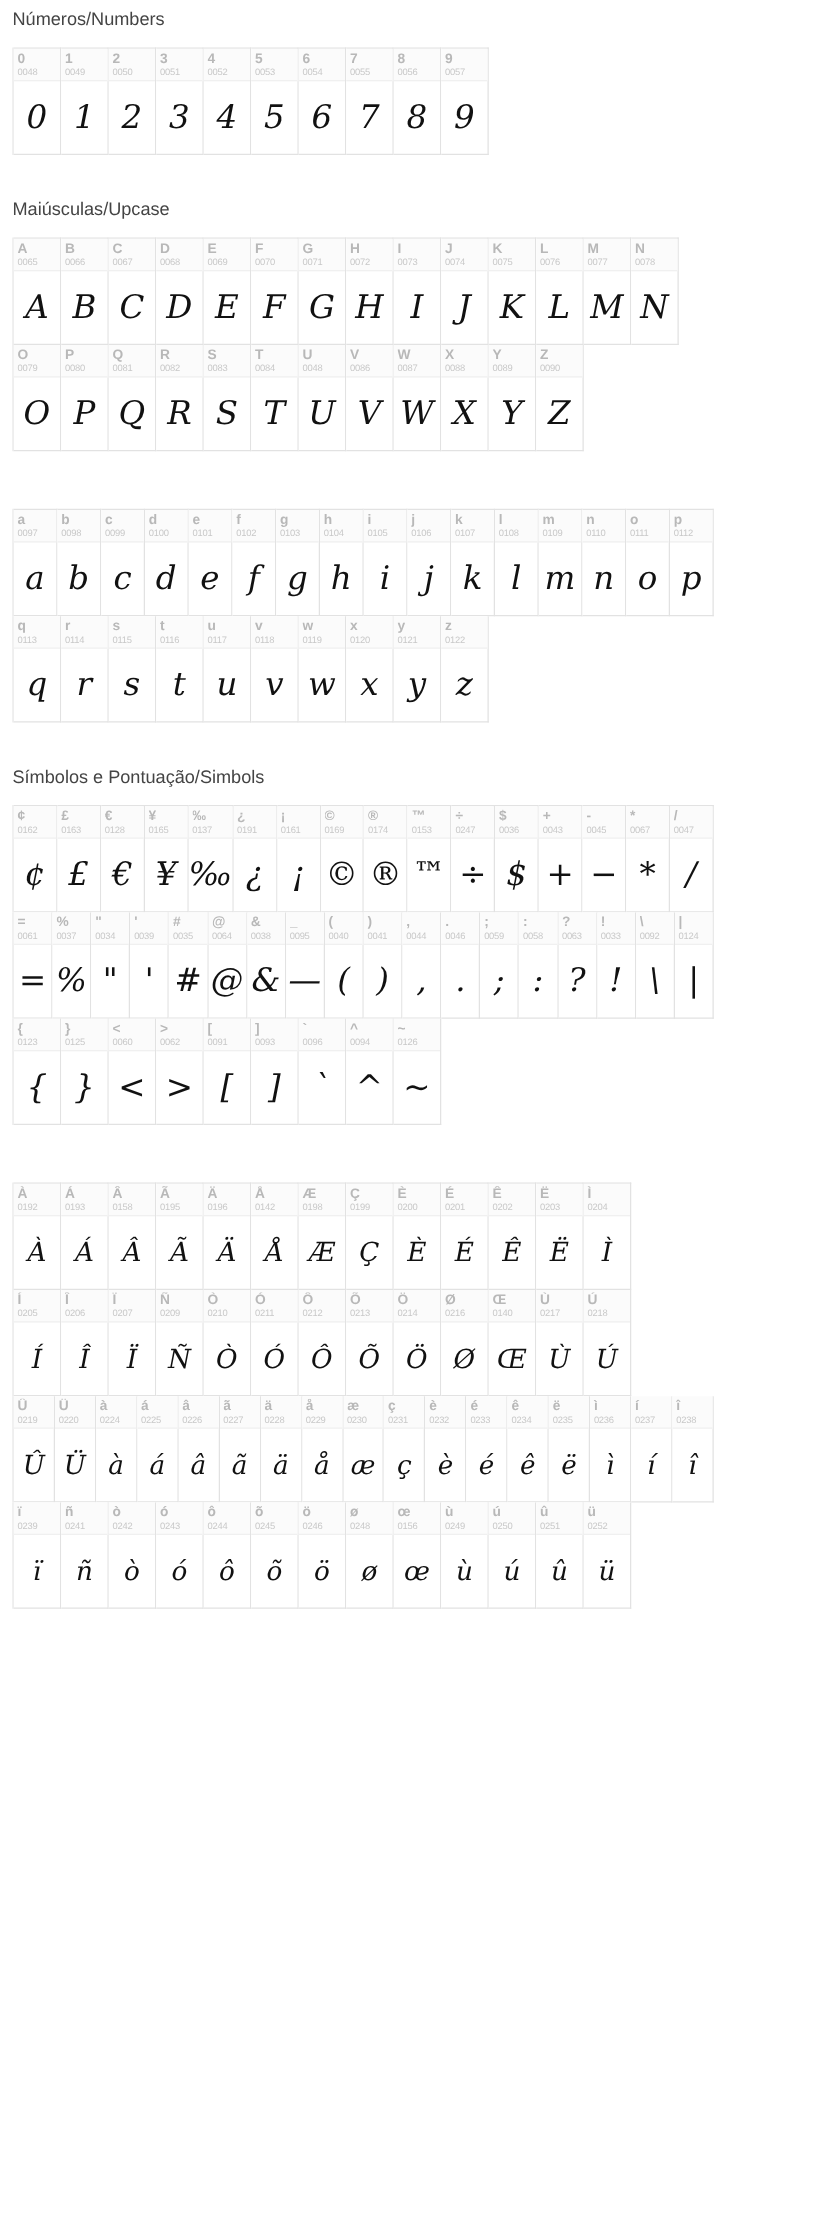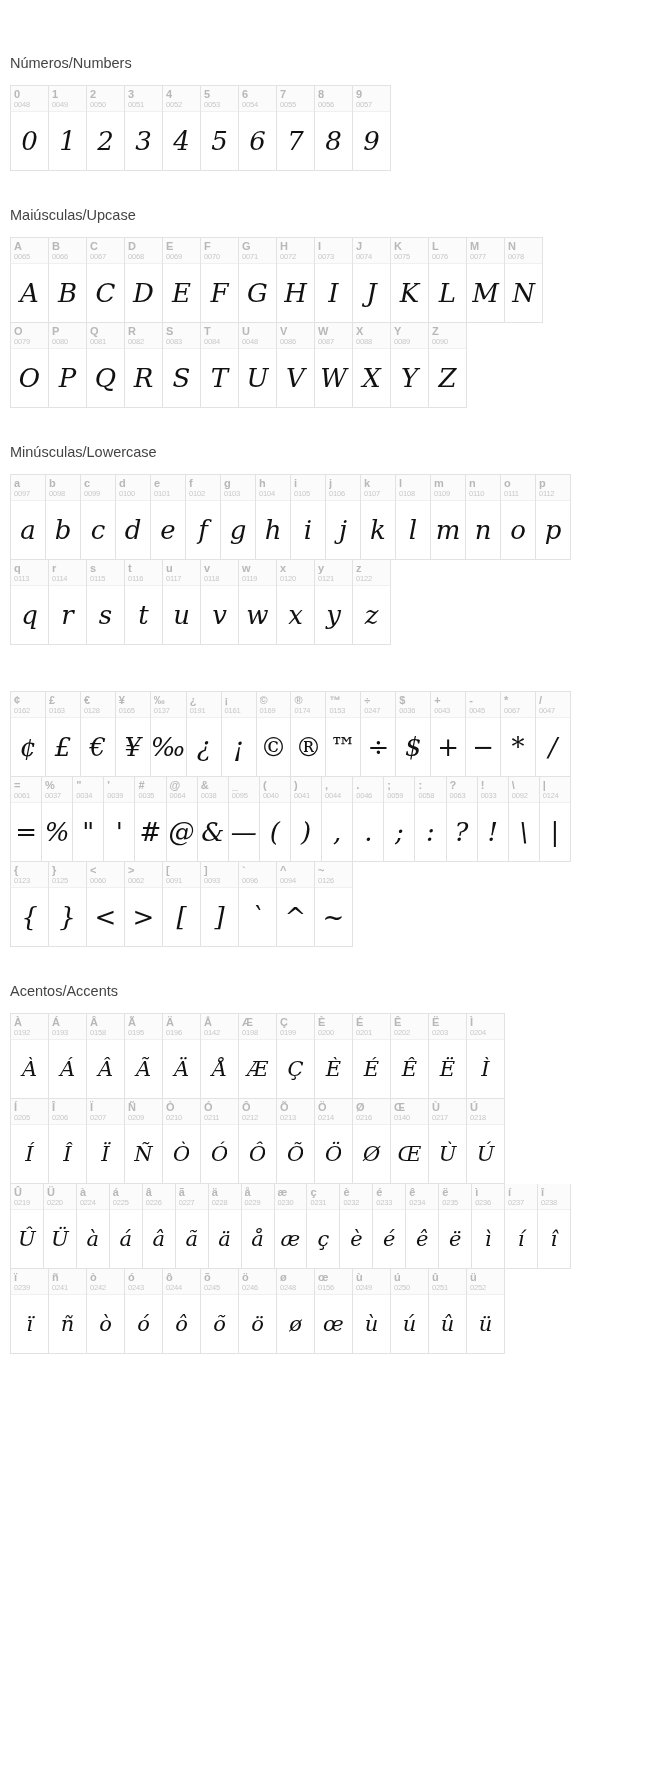--- a/index.html
+++ b/index.html
@@ -10,21 +10,20 @@
   body {
     width: 661px;
     font-family: "Liberation Sans", sans-serif;
     color: #333;
     -webkit-font-smoothing: antialiased;
   }
   .page {
     width: 571px;
     box-sizing: border-box;
     padding: 0 0 20px 0;
-    margin-top: 47px;
   }
   .section {
     margin: 0 0 0 0;
   }
   .section-title {
     font-size: 14.5px;
     color: #444;
     font-weight: normal;
     padding: 0 0 0 10px;
     margin: 0;
@@ -364,21 +363,20 @@
                 <span class="ch">Z</span>
                 <span class="code">0090</span>
               </div>
               <div class="glyph">Z</div>
             </div>
           </div>
         </div>
       </div>
       <div class="section">
         <div class="spacer-lg"></div>
-        <div class="section-title">Minúsculas/Lowercase</div>
         <div class="grid-wrap">
           <div class="row">
             <div class="cell">
               <div class="cell-head">
                 <span class="ch">a</span>
                 <span class="code">0097</span>
               </div>
               <div class="glyph">a</div>
             </div>
             <div class="cell">
@@ -550,343 +548,343 @@
                 <span class="code">0121</span>
               </div>
               <div class="glyph">y</div>
             </div>
             <div class="cell">
               <div class="cell-head">
                 <span class="ch">z</span>
                 <span class="code">0122</span>
               </div>
               <div class="glyph">z</div>
+            </div>
+          </div>
+        </div>
+      </div>
+      <div class="section">
+        <div class="spacer-lg"></div>
+        <div class="section-title">Símbolos e Pontuação/Simbols</div>
+        <div class="grid-wrap">
+          <div class="row">
+            <div class="cell">
+              <div class="cell-head">
+                <span class="ch">¢</span>
+                <span class="code">0162</span>
+              </div>
+              <div class="glyph">¢</div>
+            </div>
+            <div class="cell">
+              <div class="cell-head">
+                <span class="ch">£</span>
+                <span class="code">0163</span>
+              </div>
+              <div class="glyph">£</div>
+            </div>
+            <div class="cell">
+              <div class="cell-head">
+                <span class="ch">€</span>
+                <span class="code">0128</span>
+              </div>
+              <div class="glyph">€</div>
+            </div>
+            <div class="cell">
+              <div class="cell-head">
+                <span class="ch">¥</span>
+                <span class="code">0165</span>
+              </div>
+              <div class="glyph">¥</div>
+            </div>
+            <div class="cell">
+              <div class="cell-head">
+                <span class="ch">‰</span>
+                <span class="code">0137</span>
+              </div>
+              <div class="glyph">‰</div>
+            </div>
+            <div class="cell">
+              <div class="cell-head">
+                <span class="ch">¿</span>
+                <span class="code">0191</span>
+              </div>
+              <div class="glyph">¿</div>
+            </div>
+            <div class="cell">
+              <div class="cell-head">
+                <span class="ch">¡</span>
+                <span class="code">0161</span>
+              </div>
+              <div class="glyph">¡</div>
+            </div>
+            <div class="cell">
+              <div class="cell-head">
+                <span class="ch">©</span>
+                <span class="code">0169</span>
+              </div>
+              <div class="glyph">©</div>
+            </div>
+            <div class="cell">
+              <div class="cell-head">
+                <span class="ch">®</span>
+                <span class="code">0174</span>
+              </div>
+              <div class="glyph">®</div>
+            </div>
+            <div class="cell">
+              <div class="cell-head">
+                <span class="ch">™</span>
+                <span class="code">0153</span>
+              </div>
+              <div class="glyph">™</div>
+            </div>
+            <div class="cell">
+              <div class="cell-head">
+                <span class="ch">÷</span>
+                <span class="code">0247</span>
+              </div>
+              <div class="glyph">÷</div>
+            </div>
+            <div class="cell">
+              <div class="cell-head">
+                <span class="ch">$</span>
+                <span class="code">0036</span>
+              </div>
+              <div class="glyph">$</div>
+            </div>
+            <div class="cell">
+              <div class="cell-head">
+                <span class="ch">+</span>
+                <span class="code">0043</span>
+              </div>
+              <div class="glyph">+</div>
+            </div>
+            <div class="cell">
+              <div class="cell-head">
+                <span class="ch">-</span>
+                <span class="code">0045</span>
+              </div>
+              <div class="glyph">−</div>
+            </div>
+            <div class="cell">
+              <div class="cell-head">
+                <span class="ch">*</span>
+                <span class="code">0067</span>
+              </div>
+              <div class="glyph">*</div>
+            </div>
+            <div class="cell">
+              <div class="cell-head">
+                <span class="ch">/</span>
+                <span class="code">0047</span>
+              </div>
+              <div class="glyph">/</div>
+            </div>
+          </div>
+          <div class="row">
+            <div class="cell">
+              <div class="cell-head">
+                <span class="ch">=</span>
+                <span class="code">0061</span>
+              </div>
+              <div class="glyph">=</div>
+            </div>
+            <div class="cell">
+              <div class="cell-head">
+                <span class="ch">%</span>
+                <span class="code">0037</span>
+              </div>
+              <div class="glyph">%</div>
+            </div>
+            <div class="cell">
+              <div class="cell-head">
+                <span class="ch">"</span>
+                <span class="code">0034</span>
+              </div>
+              <div class="glyph">"</div>
+            </div>
+            <div class="cell">
+              <div class="cell-head">
+                <span class="ch">'</span>
+                <span class="code">0039</span>
+              </div>
+              <div class="glyph">'</div>
+            </div>
+            <div class="cell">
+              <div class="cell-head">
+                <span class="ch">#</span>
+                <span class="code">0035</span>
+              </div>
+              <div class="glyph">#</div>
+            </div>
+            <div class="cell">
+              <div class="cell-head">
+                <span class="ch">@</span>
+                <span class="code">0064</span>
+              </div>
+              <div class="glyph">@</div>
+            </div>
+            <div class="cell">
+              <div class="cell-head">
+                <span class="ch">&amp;</span>
+                <span class="code">0038</span>
+              </div>
+              <div class="glyph">&amp;</div>
+            </div>
+            <div class="cell">
+              <div class="cell-head">
+                <span class="ch">_</span>
+                <span class="code">0095</span>
+              </div>
+              <div class="glyph">—</div>
+            </div>
+            <div class="cell">
+              <div class="cell-head">
+                <span class="ch">(</span>
+                <span class="code">0040</span>
+              </div>
+              <div class="glyph">(</div>
+            </div>
+            <div class="cell">
+              <div class="cell-head">
+                <span class="ch">)</span>
+                <span class="code">0041</span>
+              </div>
+              <div class="glyph">)</div>
+            </div>
+            <div class="cell">
+              <div class="cell-head">
+                <span class="ch">,</span>
+                <span class="code">0044</span>
+              </div>
+              <div class="glyph">,</div>
+            </div>
+            <div class="cell">
+              <div class="cell-head">
+                <span class="ch">.</span>
+                <span class="code">0046</span>
+              </div>
+              <div class="glyph">.</div>
+            </div>
+            <div class="cell">
+              <div class="cell-head">
+                <span class="ch">;</span>
+                <span class="code">0059</span>
+              </div>
+              <div class="glyph">;</div>
+            </div>
+            <div class="cell">
+              <div class="cell-head">
+                <span class="ch">:</span>
+                <span class="code">0058</span>
+              </div>
+              <div class="glyph">:</div>
+            </div>
+            <div class="cell">
+              <div class="cell-head">
+                <span class="ch">?</span>
+                <span class="code">0063</span>
+              </div>
+              <div class="glyph">?</div>
+            </div>
+            <div class="cell">
+              <div class="cell-head">
+                <span class="ch">!</span>
+                <span class="code">0033</span>
+              </div>
+              <div class="glyph">!</div>
+            </div>
+            <div class="cell">
+              <div class="cell-head">
+                <span class="ch">\</span>
+                <span class="code">0092</span>
+              </div>
+              <div class="glyph">\</div>
+            </div>
+            <div class="cell">
+              <div class="cell-head">
+                <span class="ch">|</span>
+                <span class="code">0124</span>
+              </div>
+              <div class="glyph">|</div>
+            </div>
+          </div>
+          <div class="row">
+            <div class="cell">
+              <div class="cell-head">
+                <span class="ch">{</span>
+                <span class="code">0123</span>
+              </div>
+              <div class="glyph">{</div>
+            </div>
+            <div class="cell">
+              <div class="cell-head">
+                <span class="ch">}</span>
+                <span class="code">0125</span>
+              </div>
+              <div class="glyph">}</div>
+            </div>
+            <div class="cell">
+              <div class="cell-head">
+                <span class="ch">&lt;</span>
+                <span class="code">0060</span>
+              </div>
+              <div class="glyph">&lt;</div>
+            </div>
+            <div class="cell">
+              <div class="cell-head">
+                <span class="ch">&gt;</span>
+                <span class="code">0062</span>
+              </div>
+              <div class="glyph">&gt;</div>
+            </div>
+            <div class="cell">
+              <div class="cell-head">
+                <span class="ch">[</span>
+                <span class="code">0091</span>
+              </div>
+              <div class="glyph">[</div>
+            </div>
+            <div class="cell">
+              <div class="cell-head">
+                <span class="ch">]</span>
+                <span class="code">0093</span>
+              </div>
+              <div class="glyph">]</div>
+            </div>
+            <div class="cell">
+              <div class="cell-head">
+                <span class="ch">`</span>
+                <span class="code">0096</span>
+              </div>
+              <div class="glyph">`</div>
+            </div>
+            <div class="cell">
+              <div class="cell-head">
+                <span class="ch">^</span>
+                <span class="code">0094</span>
+              </div>
+              <div class="glyph">^</div>
+            </div>
+            <div class="cell">
+              <div class="cell-head">
+                <span class="ch">~</span>
+                <span class="code">0126</span>
+              </div>
+              <div class="glyph">~</div>
             </div>
           </div>
         </div>
       </div>
       <div class="section">
         <div class="spacer-lg"></div>
         <div class="grid-wrap">
           <div class="row">
             <div class="cell">
               <div class="cell-head">
-                <span class="ch">¢</span>
-                <span class="code">0162</span>
-              </div>
-              <div class="glyph">¢</div>
-            </div>
-            <div class="cell">
-              <div class="cell-head">
-                <span class="ch">£</span>
-                <span class="code">0163</span>
-              </div>
-              <div class="glyph">£</div>
-            </div>
-            <div class="cell">
-              <div class="cell-head">
-                <span class="ch">€</span>
-                <span class="code">0128</span>
-              </div>
-              <div class="glyph">€</div>
-            </div>
-            <div class="cell">
-              <div class="cell-head">
-                <span class="ch">¥</span>
-                <span class="code">0165</span>
-              </div>
-              <div class="glyph">¥</div>
-            </div>
-            <div class="cell">
-              <div class="cell-head">
-                <span class="ch">‰</span>
-                <span class="code">0137</span>
-              </div>
-              <div class="glyph">‰</div>
-            </div>
-            <div class="cell">
-              <div class="cell-head">
-                <span class="ch">¿</span>
-                <span class="code">0191</span>
-              </div>
-              <div class="glyph">¿</div>
-            </div>
-            <div class="cell">
-              <div class="cell-head">
-                <span class="ch">¡</span>
-                <span class="code">0161</span>
-              </div>
-              <div class="glyph">¡</div>
-            </div>
-            <div class="cell">
-              <div class="cell-head">
-                <span class="ch">©</span>
-                <span class="code">0169</span>
-              </div>
-              <div class="glyph">©</div>
-            </div>
-            <div class="cell">
-              <div class="cell-head">
-                <span class="ch">®</span>
-                <span class="code">0174</span>
-              </div>
-              <div class="glyph">®</div>
-            </div>
-            <div class="cell">
-              <div class="cell-head">
-                <span class="ch">™</span>
-                <span class="code">0153</span>
-              </div>
-              <div class="glyph">™</div>
-            </div>
-            <div class="cell">
-              <div class="cell-head">
-                <span class="ch">÷</span>
-                <span class="code">0247</span>
-              </div>
-              <div class="glyph">÷</div>
-            </div>
-            <div class="cell">
-              <div class="cell-head">
-                <span class="ch">$</span>
-                <span class="code">0036</span>
-              </div>
-              <div class="glyph">$</div>
-            </div>
-            <div class="cell">
-              <div class="cell-head">
-                <span class="ch">+</span>
-                <span class="code">0043</span>
-              </div>
-              <div class="glyph">+</div>
-            </div>
-            <div class="cell">
-              <div class="cell-head">
-                <span class="ch">-</span>
-                <span class="code">0045</span>
-              </div>
-              <div class="glyph">−</div>
-            </div>
-            <div class="cell">
-              <div class="cell-head">
-                <span class="ch">*</span>
-                <span class="code">0067</span>
-              </div>
-              <div class="glyph">*</div>
-            </div>
-            <div class="cell">
-              <div class="cell-head">
-                <span class="ch">/</span>
-                <span class="code">0047</span>
-              </div>
-              <div class="glyph">/</div>
-            </div>
-          </div>
-          <div class="row">
-            <div class="cell">
-              <div class="cell-head">
-                <span class="ch">=</span>
-                <span class="code">0061</span>
-              </div>
-              <div class="glyph">=</div>
-            </div>
-            <div class="cell">
-              <div class="cell-head">
-                <span class="ch">%</span>
-                <span class="code">0037</span>
-              </div>
-              <div class="glyph">%</div>
-            </div>
-            <div class="cell">
-              <div class="cell-head">
-                <span class="ch">"</span>
-                <span class="code">0034</span>
-              </div>
-              <div class="glyph">"</div>
-            </div>
-            <div class="cell">
-              <div class="cell-head">
-                <span class="ch">'</span>
-                <span class="code">0039</span>
-              </div>
-              <div class="glyph">'</div>
-            </div>
-            <div class="cell">
-              <div class="cell-head">
-                <span class="ch">#</span>
-                <span class="code">0035</span>
-              </div>
-              <div class="glyph">#</div>
-            </div>
-            <div class="cell">
-              <div class="cell-head">
-                <span class="ch">@</span>
-                <span class="code">0064</span>
-              </div>
-              <div class="glyph">@</div>
-            </div>
-            <div class="cell">
-              <div class="cell-head">
-                <span class="ch">&amp;</span>
-                <span class="code">0038</span>
-              </div>
-              <div class="glyph">&amp;</div>
-            </div>
-            <div class="cell">
-              <div class="cell-head">
-                <span class="ch">_</span>
-                <span class="code">0095</span>
-              </div>
-              <div class="glyph">—</div>
-            </div>
-            <div class="cell">
-              <div class="cell-head">
-                <span class="ch">(</span>
-                <span class="code">0040</span>
-              </div>
-              <div class="glyph">(</div>
-            </div>
-            <div class="cell">
-              <div class="cell-head">
-                <span class="ch">)</span>
-                <span class="code">0041</span>
-              </div>
-              <div class="glyph">)</div>
-            </div>
-            <div class="cell">
-              <div class="cell-head">
-                <span class="ch">,</span>
-                <span class="code">0044</span>
-              </div>
-              <div class="glyph">,</div>
-            </div>
-            <div class="cell">
-              <div class="cell-head">
-                <span class="ch">.</span>
-                <span class="code">0046</span>
-              </div>
-              <div class="glyph">.</div>
-            </div>
-            <div class="cell">
-              <div class="cell-head">
-                <span class="ch">;</span>
-                <span class="code">0059</span>
-              </div>
-              <div class="glyph">;</div>
-            </div>
-            <div class="cell">
-              <div class="cell-head">
-                <span class="ch">:</span>
-                <span class="code">0058</span>
-              </div>
-              <div class="glyph">:</div>
-            </div>
-            <div class="cell">
-              <div class="cell-head">
-                <span class="ch">?</span>
-                <span class="code">0063</span>
-              </div>
-              <div class="glyph">?</div>
-            </div>
-            <div class="cell">
-              <div class="cell-head">
-                <span class="ch">!</span>
-                <span class="code">0033</span>
-              </div>
-              <div class="glyph">!</div>
-            </div>
-            <div class="cell">
-              <div class="cell-head">
-                <span class="ch">\</span>
-                <span class="code">0092</span>
-              </div>
-              <div class="glyph">\</div>
-            </div>
-            <div class="cell">
-              <div class="cell-head">
-                <span class="ch">|</span>
-                <span class="code">0124</span>
-              </div>
-              <div class="glyph">|</div>
-            </div>
-          </div>
-          <div class="row">
-            <div class="cell">
-              <div class="cell-head">
-                <span class="ch">{</span>
-                <span class="code">0123</span>
-              </div>
-              <div class="glyph">{</div>
-            </div>
-            <div class="cell">
-              <div class="cell-head">
-                <span class="ch">}</span>
-                <span class="code">0125</span>
-              </div>
-              <div class="glyph">}</div>
-            </div>
-            <div class="cell">
-              <div class="cell-head">
-                <span class="ch">&lt;</span>
-                <span class="code">0060</span>
-              </div>
-              <div class="glyph">&lt;</div>
-            </div>
-            <div class="cell">
-              <div class="cell-head">
-                <span class="ch">&gt;</span>
-                <span class="code">0062</span>
-              </div>
-              <div class="glyph">&gt;</div>
-            </div>
-            <div class="cell">
-              <div class="cell-head">
-                <span class="ch">[</span>
-                <span class="code">0091</span>
-              </div>
-              <div class="glyph">[</div>
-            </div>
-            <div class="cell">
-              <div class="cell-head">
-                <span class="ch">]</span>
-                <span class="code">0093</span>
-              </div>
-              <div class="glyph">]</div>
-            </div>
-            <div class="cell">
-              <div class="cell-head">
-                <span class="ch">`</span>
-                <span class="code">0096</span>
-              </div>
-              <div class="glyph">`</div>
-            </div>
-            <div class="cell">
-              <div class="cell-head">
-                <span class="ch">^</span>
-                <span class="code">0094</span>
-              </div>
-              <div class="glyph">^</div>
-            </div>
-            <div class="cell">
-              <div class="cell-head">
-                <span class="ch">~</span>
-                <span class="code">0126</span>
-              </div>
-              <div class="glyph">~</div>
-            </div>
-          </div>
-        </div>
-      </div>
-      <div class="section">
-        <div class="spacer-lg"></div>
-        <div class="section-title">Acentos/Accents</div>
-        <div class="grid-wrap">
-          <div class="row">
-            <div class="cell">
-              <div class="cell-head">
                 <span class="ch">À</span>
                 <span class="code">0192</span>
               </div>
               <div class="glyph small">À</div>
             </div>
             <div class="cell">
               <div class="cell-head">
                 <span class="ch">Á</span>
                 <span class="code">0193</span>
               </div>

